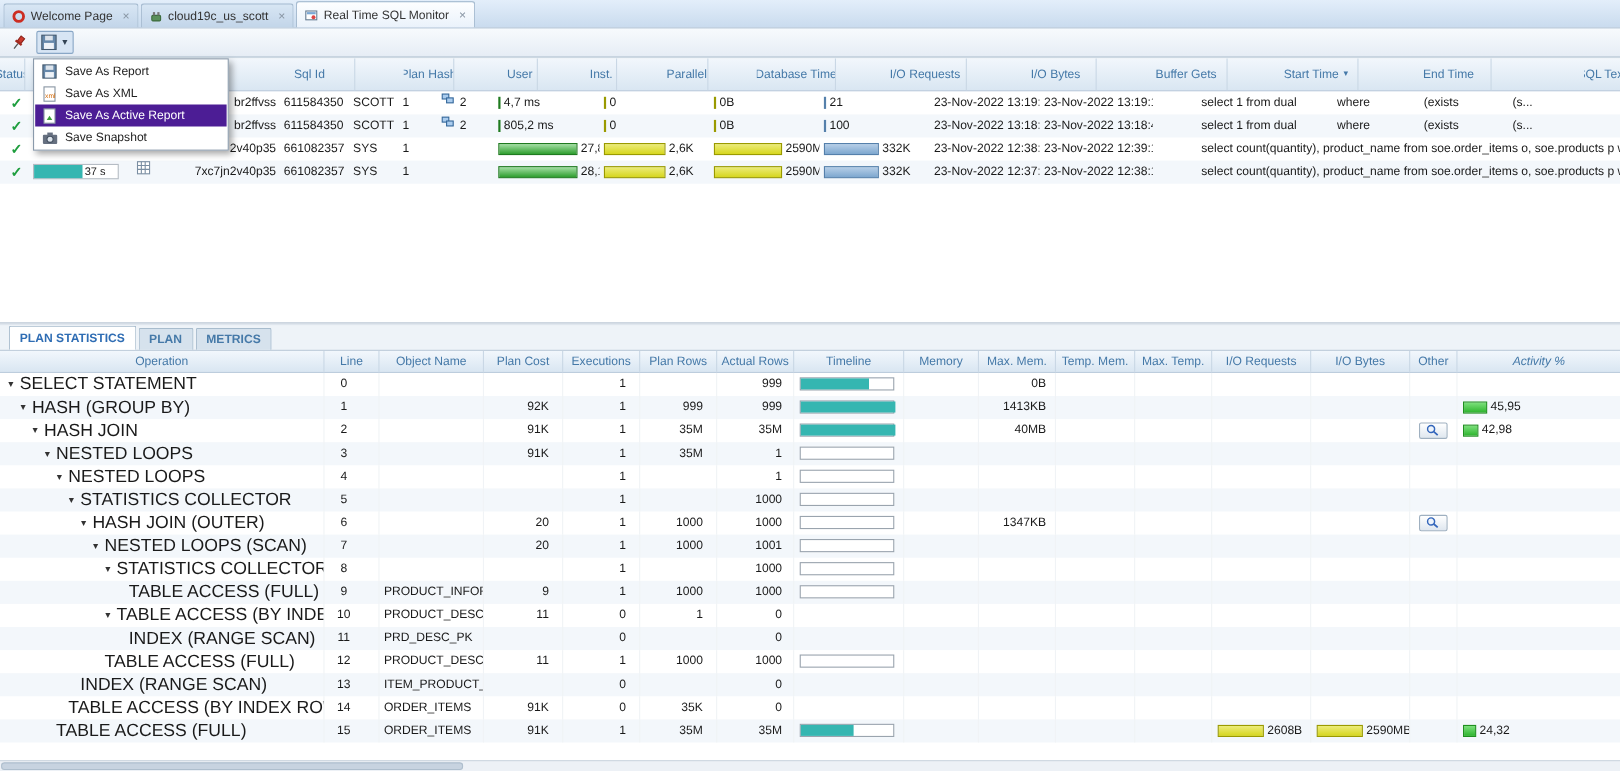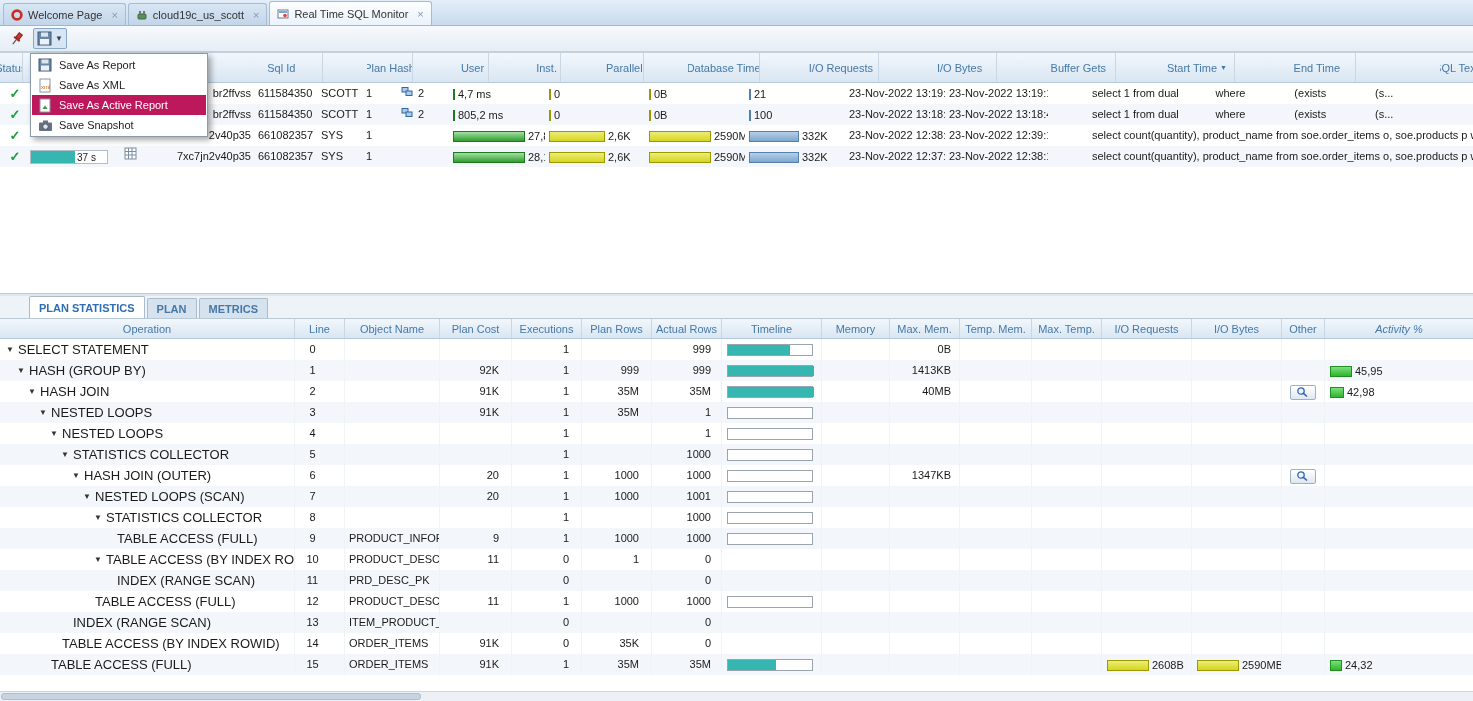--- a/index.html
+++ b/index.html
@@ -14,21 +14,21 @@
 
   
   .toolbar { height:26px; background:linear-gradient(#f7fafd,#e6edf5); border-bottom:1px solid #c3d0dd; display:flex; align-items:center; padding-left:5px; gap:4px; }
   .tool-btn { height:21px; display:flex; align-items:center; padding:0 3px; border:1px solid transparent; border-radius:2px; }
   .tool-btn.pressed { border:1px solid #89a7c6; background:#d7e5f4; }
   .split-arrow { font-size:8px; color:#345; margin-left:3px; }
 
   
   .menu { position:absolute; left:30px; top:53px; width:178px; background:#fff; border:1px solid #8a9aab; box-shadow:3px 3px 6px rgba(0,0,0,.35); z-index:50; padding:1px; }
   .menu-item { height:20px; display:flex; align-items:center; gap:6px; padding:0 5px; color:#222; white-space:nowrap; }
-  .menu-item.selected { background:#be185d; color:#fff; }
+  .menu-item.selected { background:#4c1d95; color:#fff; }
   .mi-icon { width:16px; display:flex; justify-content:center; }
 
   
   .thead { display:flex; background:linear-gradient(#f2f7fc,#d9e6f2); border-bottom:1px solid #b6c8da; color:#4579a8; }
   .hcell { display:flex; align-items:center; justify-content:center; border-right:1px solid #c9d7e5; overflow:hidden; white-space:nowrap; }
   .sort-arrow { font-size:7px; margin-left:3px; color:#4579a8; }
   .alt { background:#f3f7fb; }
 
   .bar { display:inline-block; height:11px; margin-right:3px; vertical-align:middle; }
   .c-green  { background:linear-gradient(#a5e0a5,#2f9e2f); border:1px solid #1f7a1f; }
@@ -53,36 +53,36 @@
   .check { color:#1e9e3e; font-weight:bold; font-size:13px; }
   .pbar { width:78px; height:14px; border:1px solid #b5bcc4; background:#fff; display:inline-flex; align-items:center; vertical-align:middle; }
   .pfill { height:100%; background:#35b6b1; flex:none; }
   .plabel { padding-left:2px; font-size:10px; }
   .par-icon { margin-right:3px; vertical-align:middle; }
 
   
   .splitter { height:3px; background:#dfe6ee; border-top:1px solid #c2ccd8; }
   .plan-tabs { height:23px; background:#eef3f8; display:flex; align-items:flex-end; padding-left:8px; gap:2px; border-bottom:1px solid #b9c8d6; }
   .ptab { height:20px; display:flex; align-items:center; padding:0 9px; font-weight:bold; color:#4579a8; background:#d6e2ed; border:1px solid #a8bccd; border-bottom:none; border-radius:2px 2px 0 0; }
-  .ptab.active { background:#fff; color:#2f6db4; height:22px;margin-left:21px; }
+  .ptab.active { background:#fff; color:#2f6db4; height:22px; }
 
   
   .plan .thead { height:20px; }
   .prow { display:flex; height:21px; align-items:center; }
   .pcell { height:21px; line-height:21px; overflow:hidden; white-space:nowrap; flex:none; border-right:1px solid #f0f3f6; }
   .p-op{width:295px; display:flex; align-items:center;} .p-line{width:50px; text-align:center; padding-right:14px;}
   .p-obj{width:95px; padding-left:4px;} .p-cost{width:72px; text-align:right; padding-right:12px;}
   .p-exec{width:70px; text-align:right; padding-right:12px;} .p-prows{width:70px; text-align:right; padding-right:12px;}
   .p-arows{width:70px; text-align:right; padding-right:10px;} .p-tl{width:100px; padding-left:5px;}
   .p-mem{width:68px;} .p-maxmem{width:70px; text-align:right; padding-right:8px;} .p-tmem{width:72px;} .p-mtemp{width:70px;}
   .p-ioreq{width:90px; padding-left:5px;} .p-iobytes{width:90px; padding-left:5px;}
   .p-other{width:43px; text-align:center;} .p-act{flex:1 1 auto; padding-left:5px;}
   .thead .pcell, .plan .hcell { border-right:1px solid #c9d7e5; }
   .caret { width:12px; font-size:8px; color:#333; flex:none; }
-  .opname { font-size:13px; }
+  .opname { font-size:16px; }
   .tlbar { width:86px; height:12px; border:1px solid #9aa4ae; background:#fff; display:inline-block; vertical-align:middle; }
   .tlfill { display:block; height:100%; background:#35b6b1; }
   .magbtn { display:inline-flex; align-items:center; justify-content:center; width:26px; height:15px; border:1px solid #9fb0c0; border-radius:2px; background:linear-gradient(#fff,#dfe7ef); vertical-align:middle; }
 
   .hscroll { position:absolute; left:0; bottom:0; width:1473px; height:10px; background:#edf1f6; border-top:1px solid #cdd6e0; }
   .hthumb { position:absolute; left:1px; top:1px; width:420px; height:7px; background:#c7d3e0; border:1px solid #aebecd; border-radius:3px; }
 </style>
 </head>
 <body>
 

